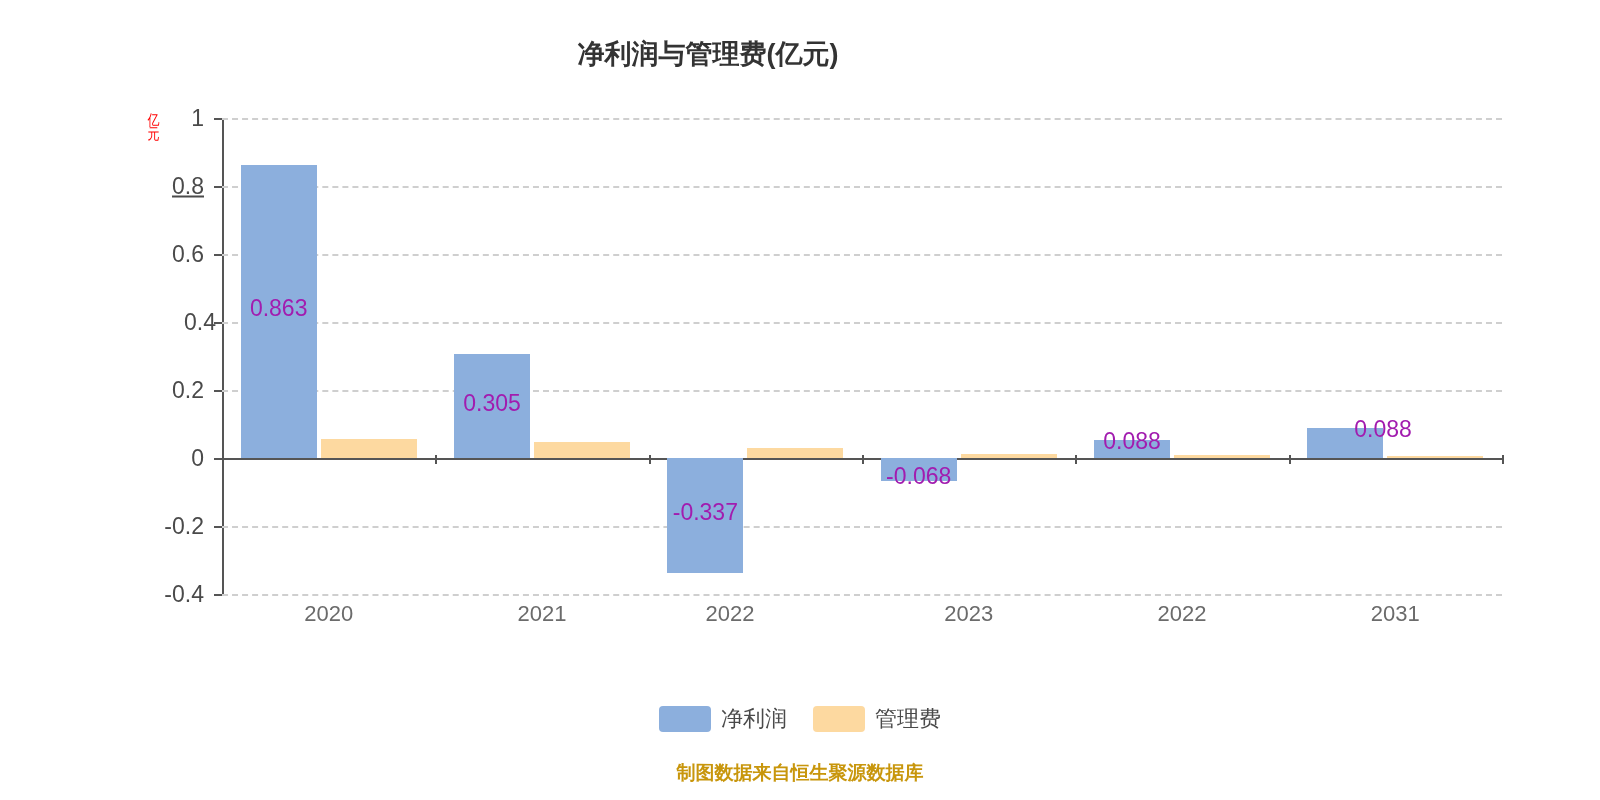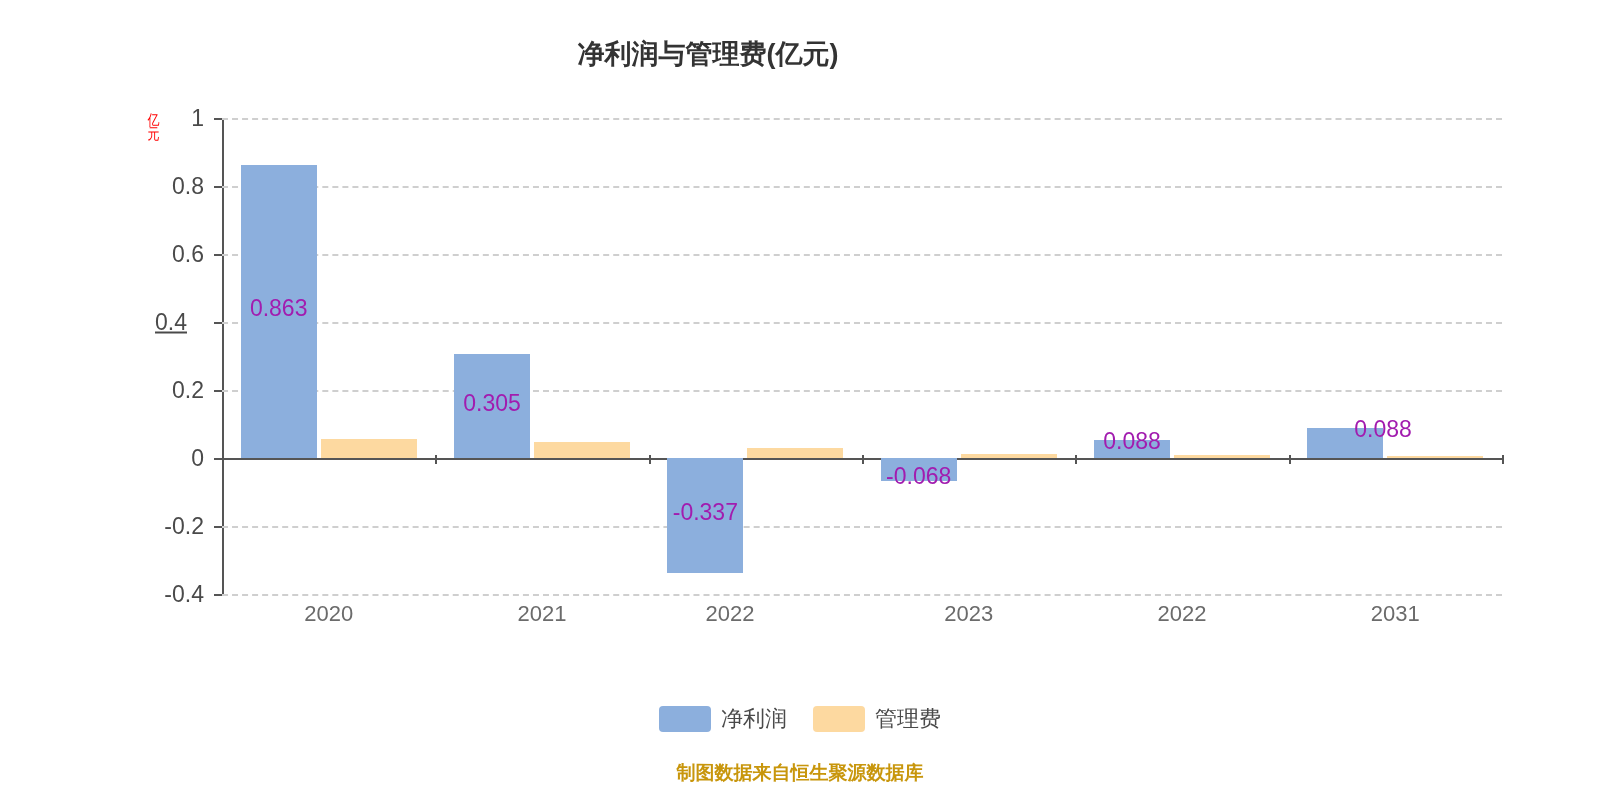--- a/index.html
+++ b/index.html
@@ -209,23 +209,23 @@
     <div class="bar bar-net" style="left: 872px; width: 76px; top: 321.64px; height: 18.36px;"></div>
     <div class="bar bar-admin" style="left: 952px; width: 96px; top: 336.94px; height: 3.06px;"></div>
     <div class="bar-label" style="left: 910px; top: 309.64px;">0.088</div>
     <div class="bar bar-net" style="left: 1085.33px; width: 76px; top: 310.08px; height: 29.92px;"></div>
     <div class="bar bar-admin" style="left: 1165.33px; width: 96px; top: 337.96px; height: 2.04px;"></div>
     <div class="bar-label" style="left: 1161px; top: 298.08px;">0.088</div>
   </div>
 
 <div id="yticks">
     <div class="ytick-label" style="left: 134px; top: 118px; right: auto;">1</div>
-    <div class="ytick-label" style="left: 134px; top: 186px; right: auto;">0.8</div>
+    <div class="ytick-label" style="left: 134px; top: 186px; right: auto; text-decoration: underline;">0.8</div>
     <div class="ytick-label" style="left: 134px; top: 254px; right: auto;">0.6</div>
-    <div class="ytick-label" style="left: 117px; top: 322px; right: auto; text-decoration: underline;">0.4</div>
+    <div class="ytick-label" style="left: 146px; top: 322px; right: auto;">0.4</div>
     <div class="ytick-label" style="left: 134px; top: 390px; right: auto;">0.2</div>
     <div class="ytick-label" style="left: 134px; top: 458px; right: auto;">0</div>
     <div class="ytick-label" style="left: 134px; top: 526px; right: auto;">-0.2</div>
     <div class="ytick-label" style="left: 134px; top: 594px; right: auto;">-0.4</div>
   </div>
 
 <div id="xticks">
     <div class="xtick-mark" style="left: 222px;"></div>
     <div class="xtick-mark" style="left: 435.333px;"></div>
     <div class="xtick-mark" style="left: 648.667px;"></div>

